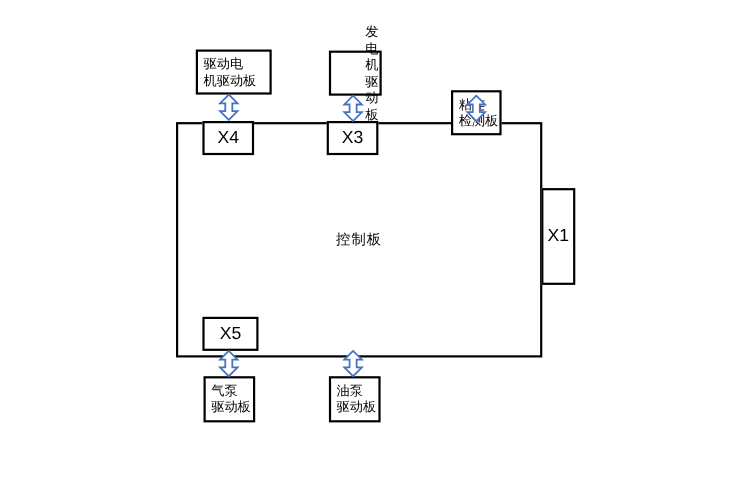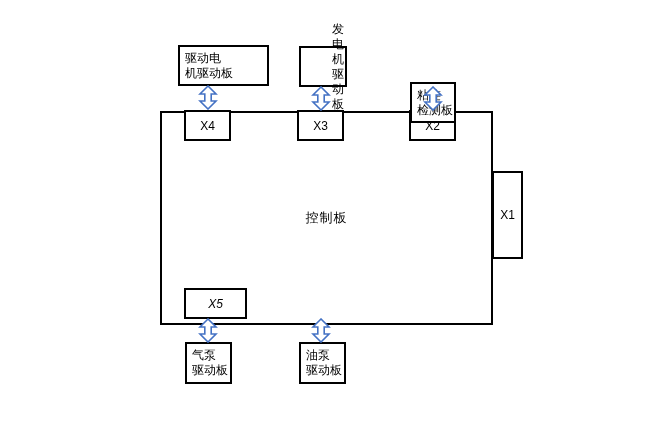--- a/index.html
+++ b/index.html
@@ -21,37 +21,37 @@
     align-items: center;
     justify-content: center;
   }
   .main-box {
     left: 160px; top: 111px; width: 333px; height: 214px;
     z-index: 1;
   }
   .main-box .lbl { font-size: 13px; letter-spacing: 1px; }
   .port {
     z-index: 2;
-    font-size: 12px;
+    font-size: 16px;
   }
   .port-x4 { left: 184px; top: 110px; width: 47px; height: 31px; }
   .port-x3 { left: 297px; top: 110px; width: 47px; height: 31px; align-items: center; }
   .port-x2 { left: 409px; top: 110px; width: 47px; height: 31px; }
-  .port-x5 { left: 184px; top: 288px; width: 63px; height: 31px; font-style: italic; }
+  .port-x5 { left: 184px; top: 288px; width: 51px; height: 31px; }
   .port-x6 { left: 297px; top: 288px; width: 47px; height: 31px; }
   .port-x1 { left: 492px; top: 171px; width: 31px; height: 88px; }
   .peripheral {
     z-index: 2;
     justify-content: flex-start;
     padding-left: 5px;
     font-size: 12px;
     line-height: 15px;
   }
   .peripheral .lbl { white-space: pre-line; text-align: left; }
-  .p-drive-motor { left: 178px; top: 45px;  width: 91px; height: 41px; }
+  .p-drive-motor { left: 178px; top: 45px;  width: 69px; height: 41px; }
   .p-generator   { left: 299px; top: 46px;  width: 48px; height: 41px; padding-left: 31px; }
   .p-adhesion    { left: 410px; top: 46px;  width: 46px; height: 41px; margin-top: 36px; }
   .p-air-pump    { left: 185px; top: 342px; width: 47px; height: 42px; }
   .p-oil-pump    { left: 299px; top: 342px; width: 47px; height: 42px; }
   .arrow {
     position: absolute;
     width: 20px; height: 25px;
     z-index: 3;
   }
   .arrow polygon {
@@ -70,23 +70,20 @@
 <body>
 
 <div class="canvas">
 
   <div class="box main-box">
     <span class="lbl">控制板</span>
   </div>
 
   <div class="box port port-x1">
     <span class="lbl">X1</span>
-  </div>
-  <div class="box port port-x2">
-    <span class="lbl">X2</span>
   </div>
   <div class="box port port-x3">
     <span class="lbl">X3</span>
   </div>
   <div class="box port port-x4">
     <span class="lbl">X4</span>
   </div>
   <div class="box port port-x5">
     <span class="lbl">X5</span>
   </div>

